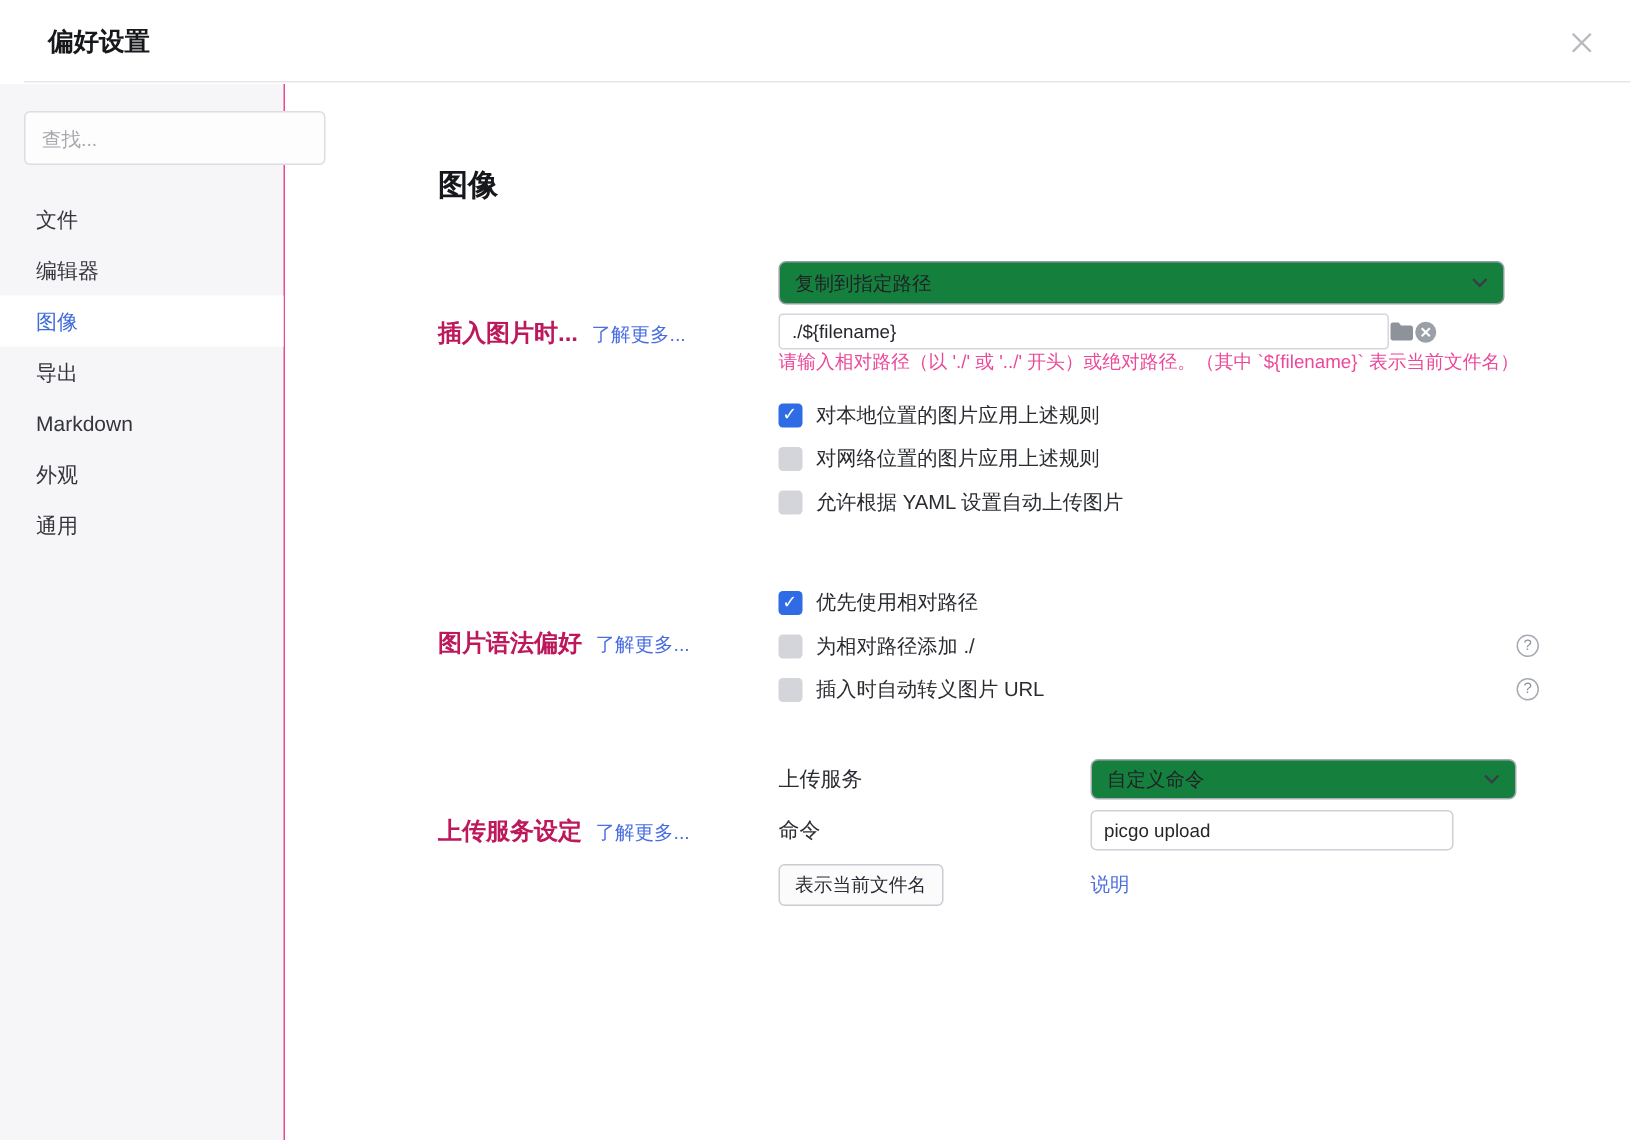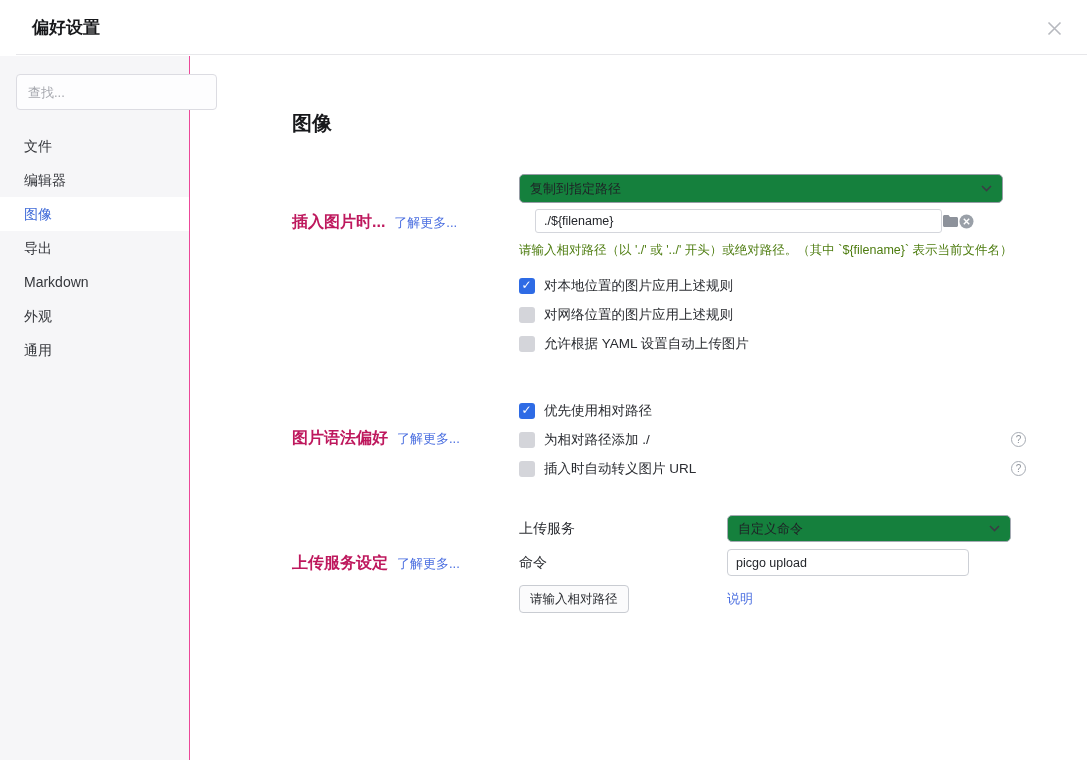--- a/index.html
+++ b/index.html
@@ -64,25 +64,25 @@
   .select.lg { width:484px; height:29px; }
   .select.sm { width:284px; height:27px; border-color:#a6abb4; }
   .select-value { white-space:nowrap; overflow:hidden; }
   .chev { flex:none; margin-left:8px; }
 
   .text-input {
     border:1px solid #d4d6dc; border-radius:3px; background:#fff;
     height:24px; padding:0 8px; font-size:12.5px; color:#24262b; outline:none;
     font-family:inherit;
   }
-  .path-row { margin-top:6px; display:flex; align-items:center; gap:0;margin-left:16px; }
+  .path-row { margin-top:6px; display:flex; align-items:center; gap:0; }
   .path-input { width:407px; }
   .icon-btn { display:flex; align-items:center; cursor:pointer; }
 
-  .hint { margin-top:9px; font-size:12.5px; color:#4d7c0f; }
+  .hint { font-size:12.5px; color:#ec4899; }
 
   .checks { margin-top:12px; }
   .checks.tight { margin-top:6px; }
   .check-line { display:flex; align-items:center; justify-content:space-between; width:507px; }
   .check-row { display:flex; align-items:center; height:29px; cursor:pointer; }
   .checkbox {
     width:16px; height:16px; border-radius:3px; background:#d4d5da;
     margin-right:9px; position:relative; flex:none;
   }
   .checkbox.checked { background:#2e6be5; }
@@ -230,20 +230,20 @@
               <path d="M1 1l4.5 4.5L10 1" fill="none" stroke="#3a3d44" stroke-width="1.6"></path>
             </svg>
           </div>
         </div>
         <div class="field-row">
           <span class="field-label">命令</span>
           <input class="text-input cmd-input" type="text" value="picgo upload" style="">
         </div>
         <div class="btn-row">
           <div class="btn-cell">
-            <button class="btn">请输入相对路径</button>
+            <button class="btn">表示当前文件名</button>
           </div>
           <a class="note-link">说明</a>
         </div>
       </div>
     </section>
   </main>
 </div>
 
 </body></html>

